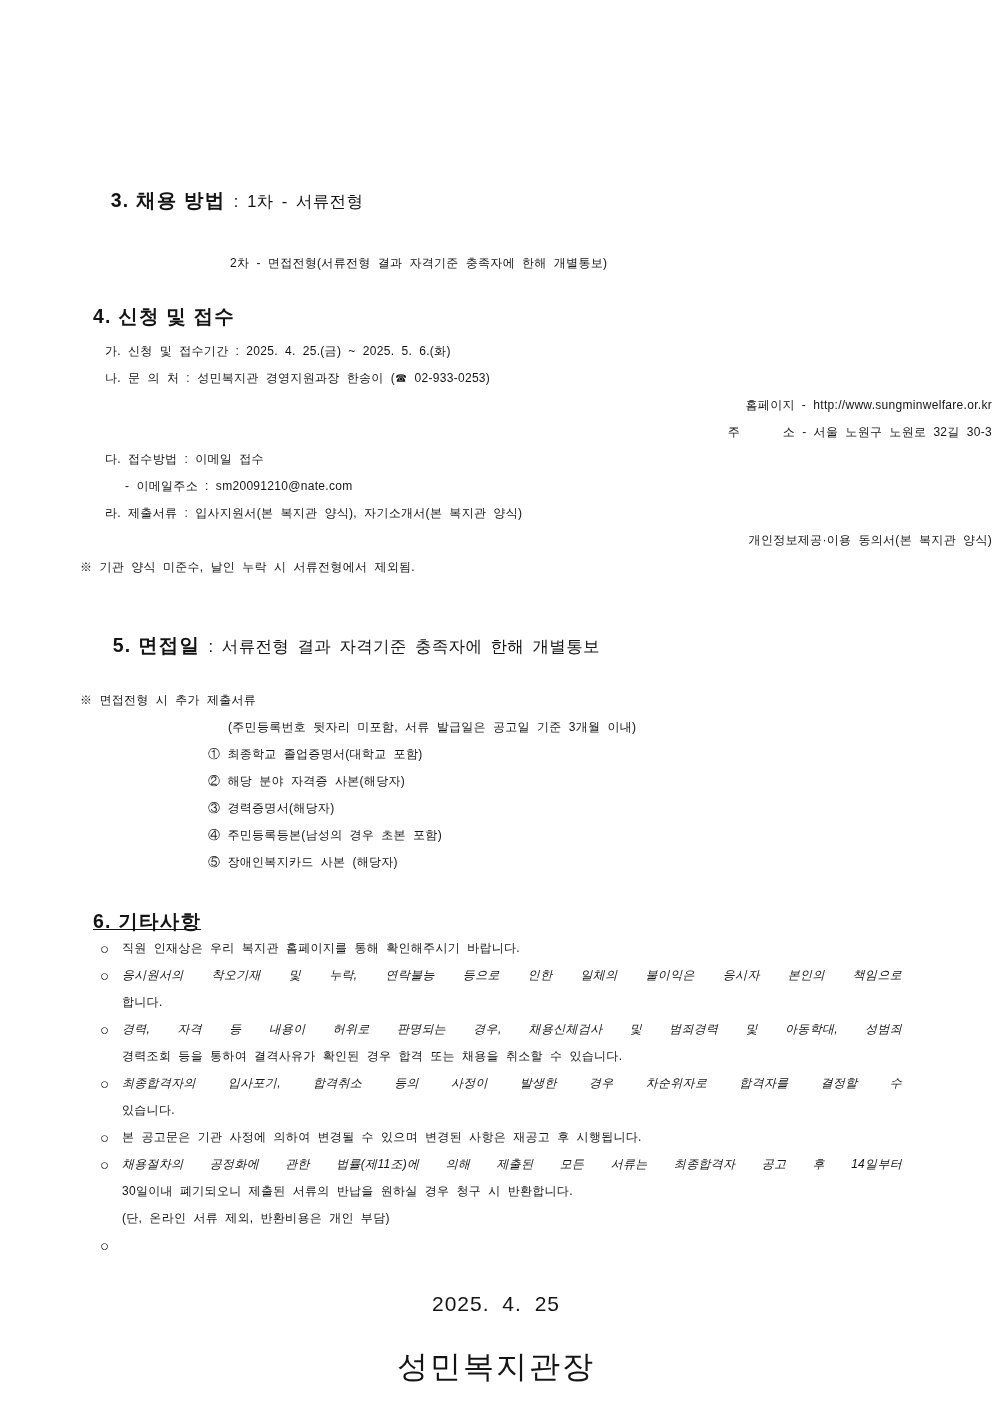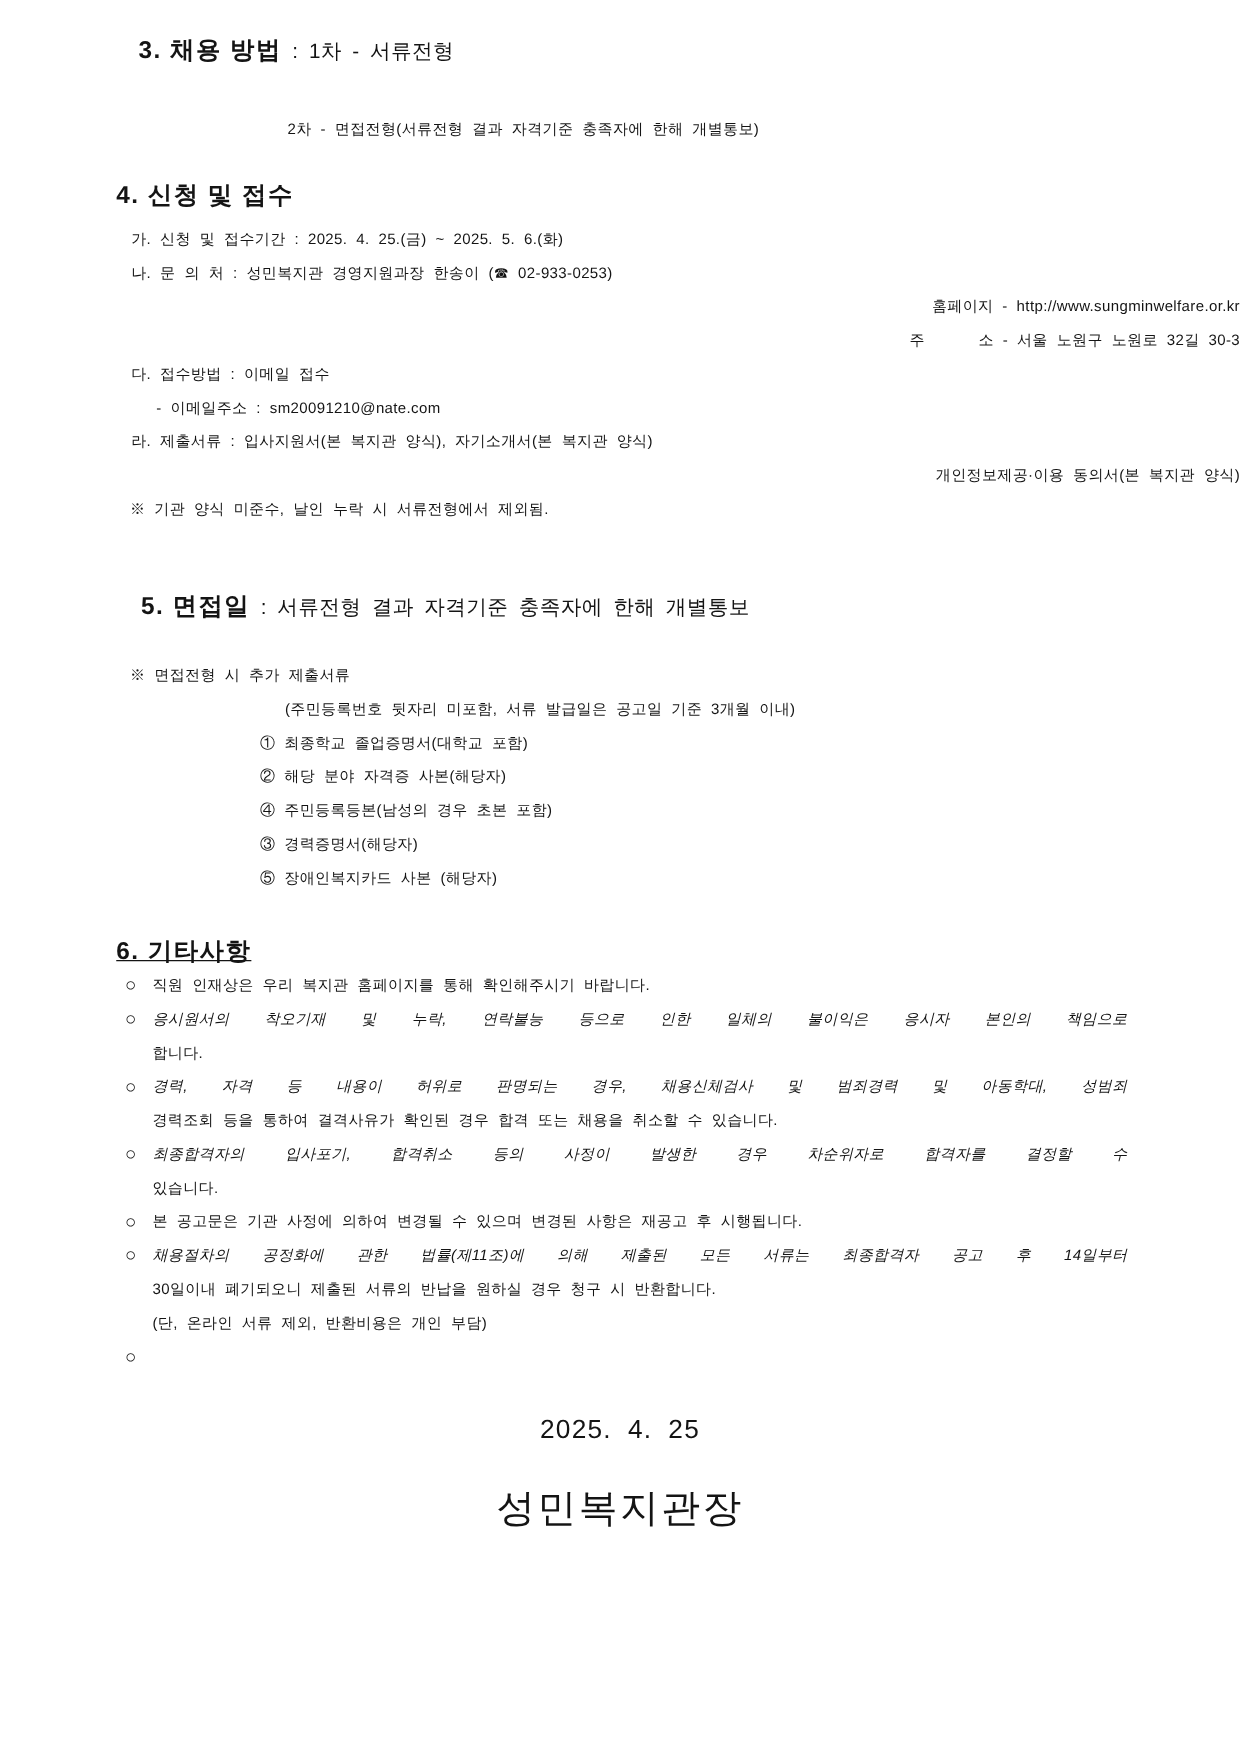--- a/index.html
+++ b/index.html
@@ -3,21 +3,21 @@
 <meta charset="utf-8">
 <style>
   html, body { margin: 0; padding: 0; }
   body {
     width: 992px; height: 1403px;
     background: #ffffff;
     color: #141414;
     font-family: "Liberation Sans", sans-serif;
     overflow: hidden;
   }
-  .page { }
+  .page { padding-top: 160px; }
 
   .line {
     font-size: 12px;
     line-height: 27px;
     letter-spacing: 0.3px;
     word-spacing: 3.5px;
     white-space: pre-wrap;
   }
   .heading {
     font-size: 19.5px;
@@ -29,21 +29,21 @@
   .hrow { white-space: pre-wrap; line-height: 27px; }
   .hrow .heading { display: inline; }
   .hrow .after-h { font-size: 16.5px; letter-spacing: 0.3px; word-spacing: 3.5px; }
 
   
   .ml93  { margin-left: 93px; }
   .ml95  { margin-left: 95px; }
   .ml105 { margin-left: 105px; }
   .ml125 { margin-left: 125px; }
   .ml195 { margin-left: 195px; text-align: right; }
-  .ml200 { margin-left: 104px; }
+  .ml200 { margin-left: 80px; }
   .ml208 { margin-left: 208px; }
   .ml228 { margin-left: 228px; }
   .ml230 { margin-left: 230px; }
 
   .mt8  { margin-top: 8px; }
   .mt22 { margin-top: 32px; text-decoration: underline; }
   .mt24 { margin-top: 24px; }
   .mt26 { margin-top: 26px; }
 
   
@@ -92,22 +92,22 @@
   <div class="line ml195">개인정보제공·이용 동의서(본 복지관 양식)</div>
   <div class="line ml200">※ 기관 양식 미준수, 날인 누락 시 서류전형에서 제외됨.</div>
 
   <div class="hrow ml95 mt24">
     <span class="heading">5. 면접일</span><span class="after-h"> : </span><span class="after-h">서류전형 결과 자격기준 충족자에 한해 개별통보</span>
   </div>
   <div class="line ml200">※ 면접전형 시 추가 제출서류</div>
   <div class="line ml228">(주민등록번호 뒷자리 미포함, 서류 발급일은 공고일 기준 3개월 이내)</div>
   <div class="line ml208">① 최종학교 졸업증명서(대학교 포함)</div>
   <div class="line ml208">② 해당 분야 자격증 사본(해당자)</div>
+  <div class="line ml208">③ 경력증명서(해당자)</div>
   <div class="line ml208">④ 주민등록등본(남성의 경우 초본 포함)</div>
-  <div class="line ml208">③ 경력증명서(해당자)</div>
   <div class="line ml208">⑤ 장애인복지카드 사본 (해당자)</div>
 
   <div class="heading ml93 mt22">6. 기타사항</div>
 
   <div class="bullet">
     <span class="marker">○</span>
     <div class="btext">
       <div class="line">직원 인재상은 우리 복지관 홈페이지를 통해 확인해주시기 바랍니다.</div>
     </div>
   </div>

